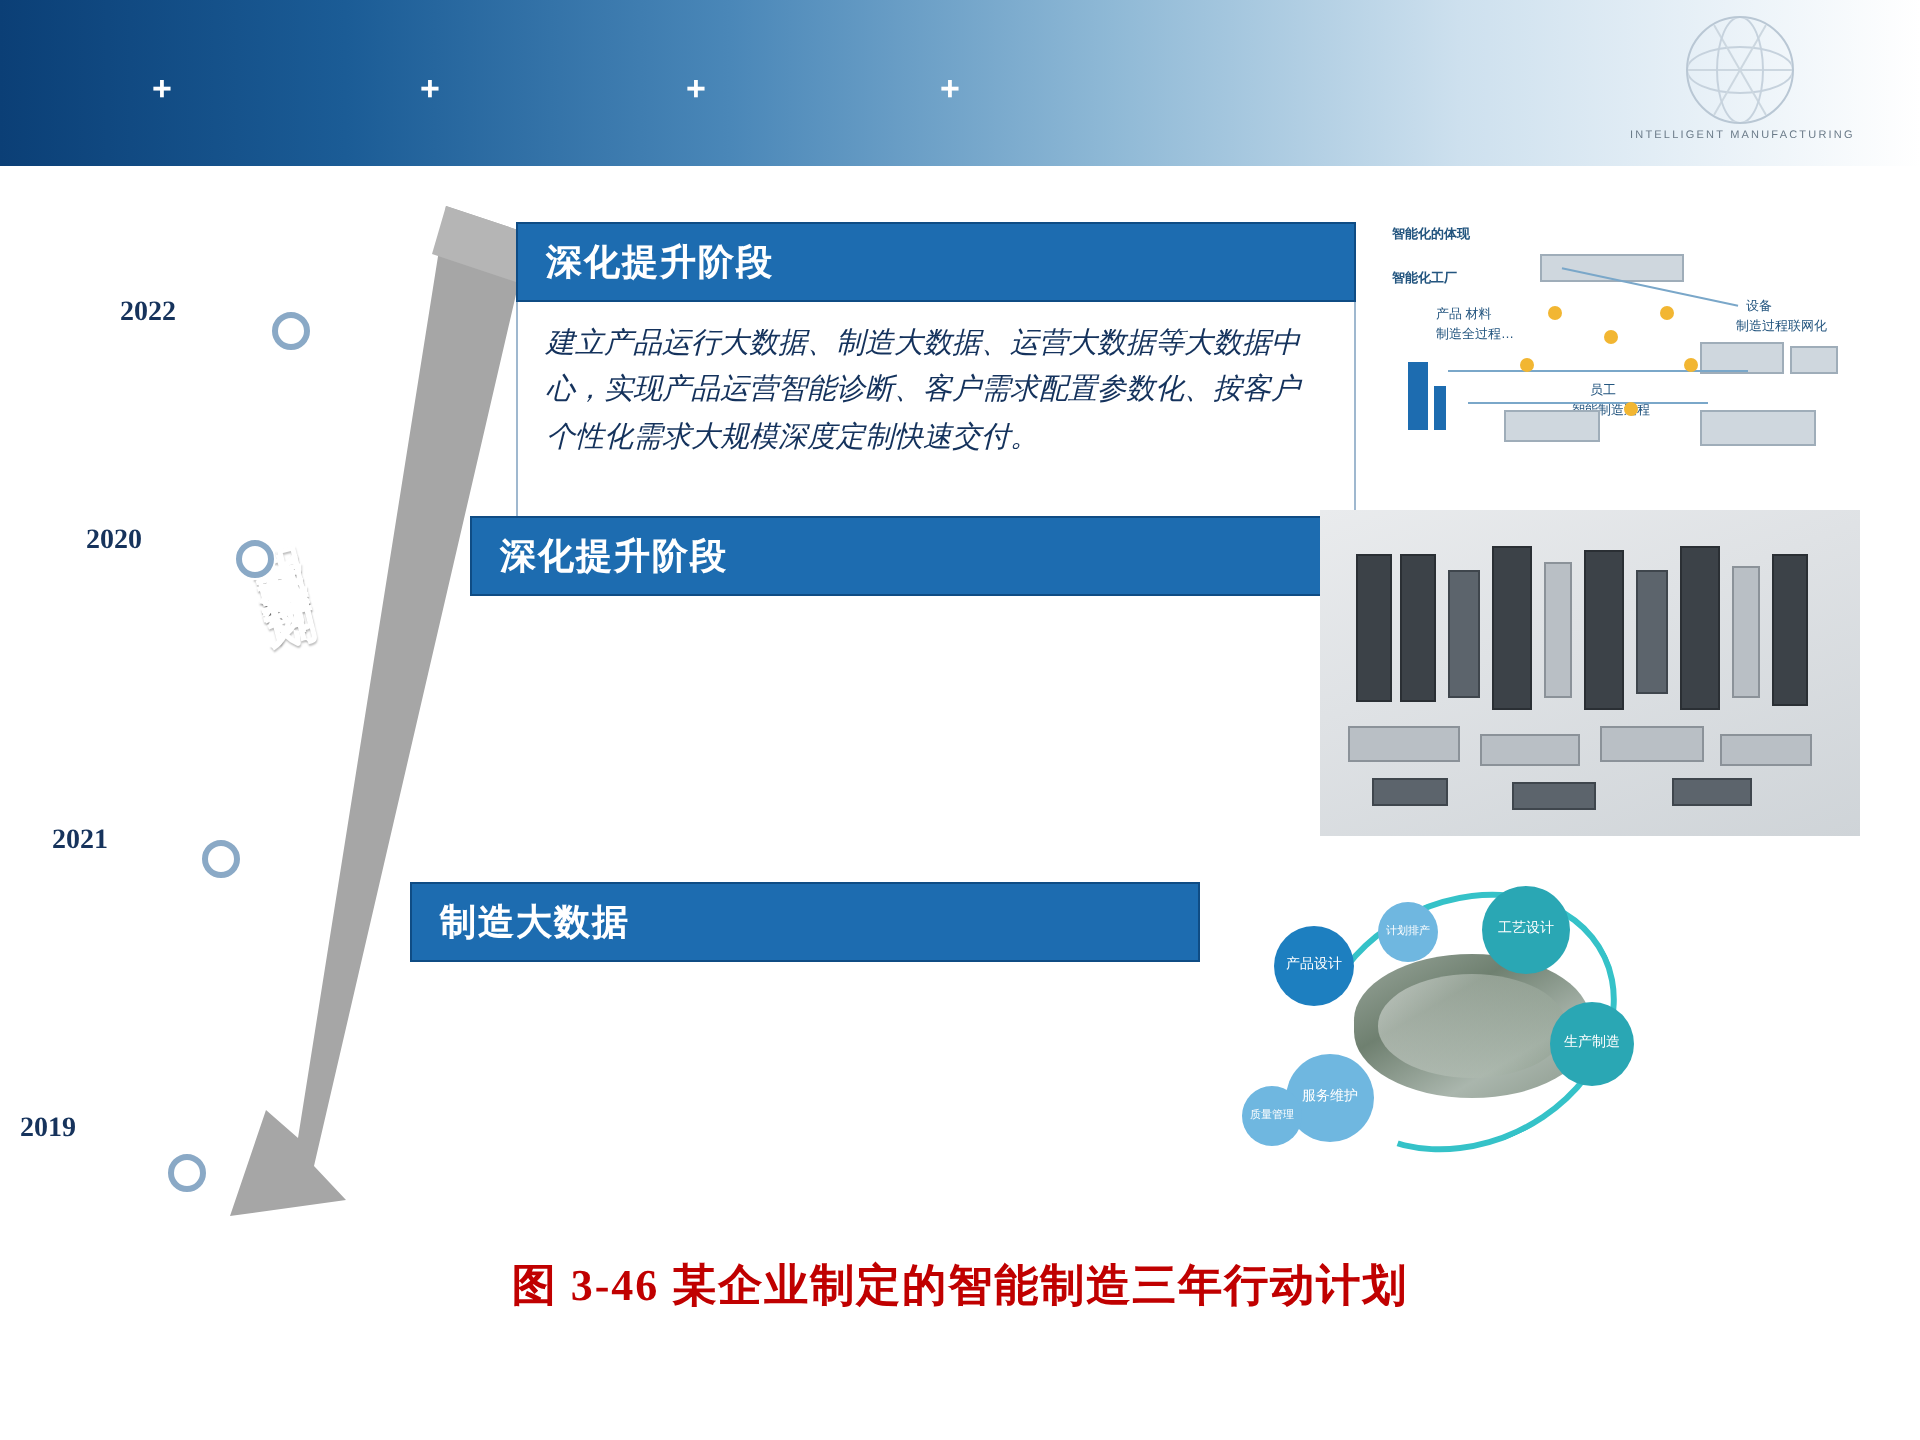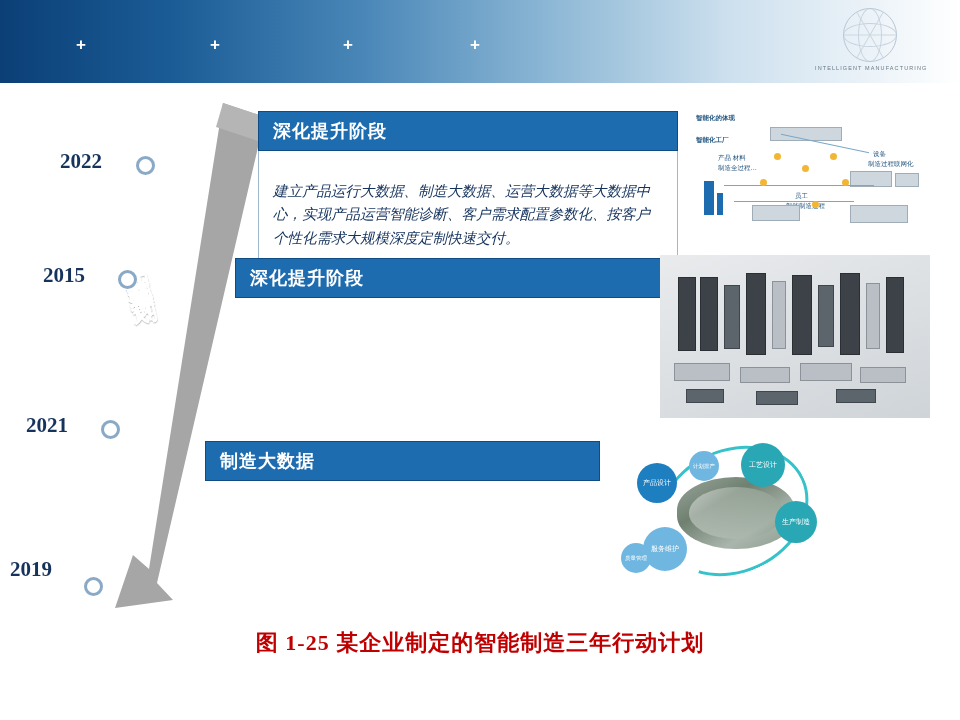--- a/index.html
+++ b/index.html
@@ -98,21 +98,21 @@
     letter-spacing: 3px;
     writing-mode: vertical-rl;
     transform: rotate(-14deg);
     transform-origin: center;
     text-shadow: 0 1px 1px rgba(0,0,0,.25);
   }
 
   
   .year {
     position: absolute;
-    font-size: 21px;
+    font-size: 14px;
     font-weight: 700;
     color: #16335c;
     font-family: "Liberation Serif", serif;
   }
   .dot {
     position: absolute;
     width: 13px; height: 13px;
     border-radius: 50%;
     background: #ffffff;
     border: 3px solid #8aa9c6;
@@ -133,22 +133,23 @@
     border: 1px solid #0f4c84;
     box-sizing: border-box;
   }
   .phase-body {
     border: 1px solid #9fb8cf;
     border-top: none;
     background: #ffffff;
     color: #14325c;
     font-size: 14.5px;
     line-height: 1.62;
-    padding: 29px 14px 12px 14px;
+    padding: 11px 14px 12px 14px;
     box-sizing: border-box;
+    font-family: Liberation Mono, monospace;
   }
   .phase-body.italic { font-style: italic; }
 
   
   .pic {
     position: absolute;
     box-sizing: border-box;
     overflow: hidden;
     background: #ffffff;
   }
@@ -263,21 +264,21 @@
 
 <div class="slide">
 
   <svg class="axis-arrow" viewBox="0 0 180 510">
     <polygon points="128,0 170,14 62,480 78,497 20,505 38,452 54,466" fill="#a6a6a6"></polygon>
     <polygon points="128,0 170,14 163,38 121,24" fill="#b5b5b5"></polygon>
   </svg>
   <div class="axis-label">智能制造三年行动计划</div>
 
   <div class="year" style="left:60px; top:66px;">2022</div>
-  <div class="year" style="left:43px; top:180px;">2015</div>
+  <div class="year" style="left:43px; top:180px;">2020</div>
   <div class="year" style="left:26px; top:330px;">2021</div>
   <div class="year" style="left:10px; top:474px;">2019</div>
 
   <div class="dot" style="left:136px; top:73px;"></div>
   <div class="dot" style="left:118px; top:187px;"></div>
   <div class="dot" style="left:101px; top:337px;"></div>
   <div class="dot" style="left:84px;  top:494px;"></div>
 
   <div class="phase" style="left:258px; top:28px; width:420px;">
     <div class="phase-title">深化提升阶段</div>
@@ -347,14 +348,14 @@
     <div class="p3-ring" style="left:40px; top:14px; width:150px; height:118px; transform:rotate(-25deg);"></div>
     <div class="p3-photo" style="left:62px; top:42px; width:118px; height:72px;"></div>
     <div class="p3-bubble" style="left:22px;  top:28px; width:40px; height:40px;">产品设计</div>
     <div class="p3-bubble teal" style="left:126px; top:8px;  width:44px; height:44px;">工艺设计</div>
     <div class="p3-bubble teal" style="left:160px; top:66px; width:42px; height:42px;">生产制造</div>
     <div class="p3-bubble lite" style="left:28px;  top:92px; width:44px; height:44px;">服务维护</div>
     <div class="p3-bubble lite" style="left:6px;   top:108px; width:30px; height:30px; font-size:5.5px;">质量管理</div>
     <div class="p3-bubble lite" style="left:74px;  top:16px; width:30px; height:30px; font-size:5.5px;">计划排产</div>
   </div>
 
-  <div class="caption">图 1-25 某企业制定的智能制造三年行动计划</div>
+  <div class="caption">图 3-46 某企业制定的智能制造三年行动计划</div>
 </div>
 
 </body></html>

